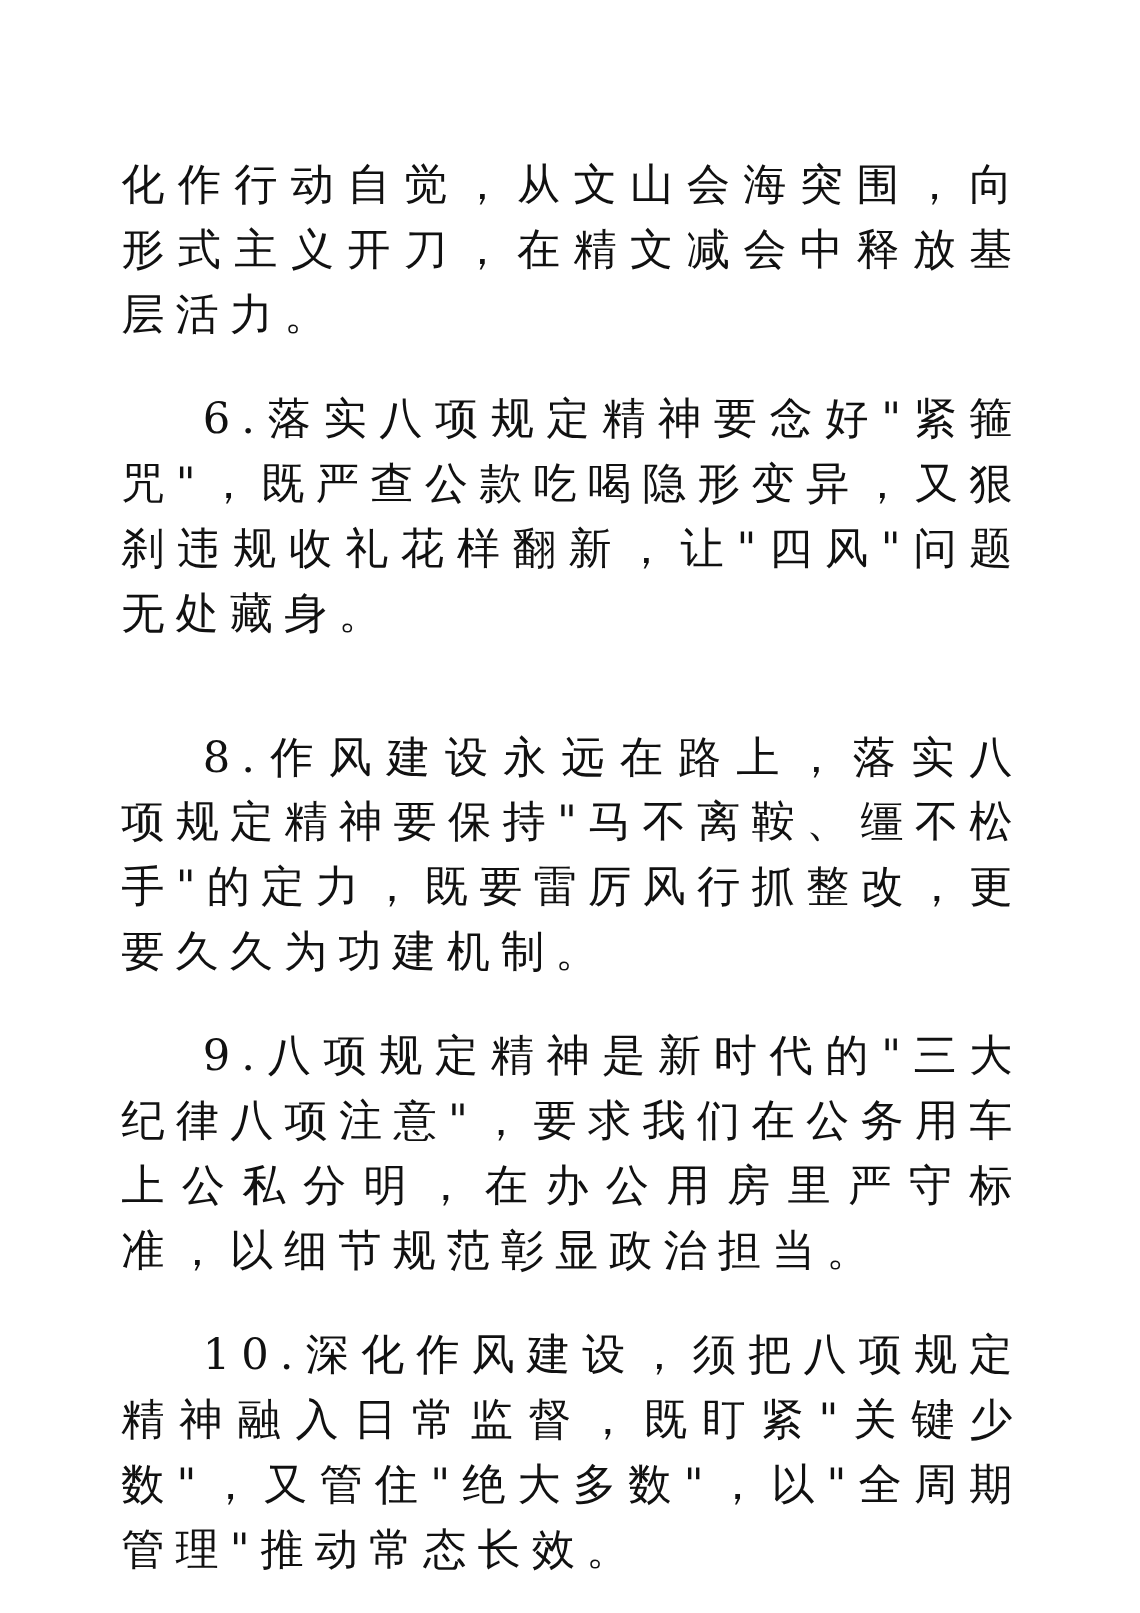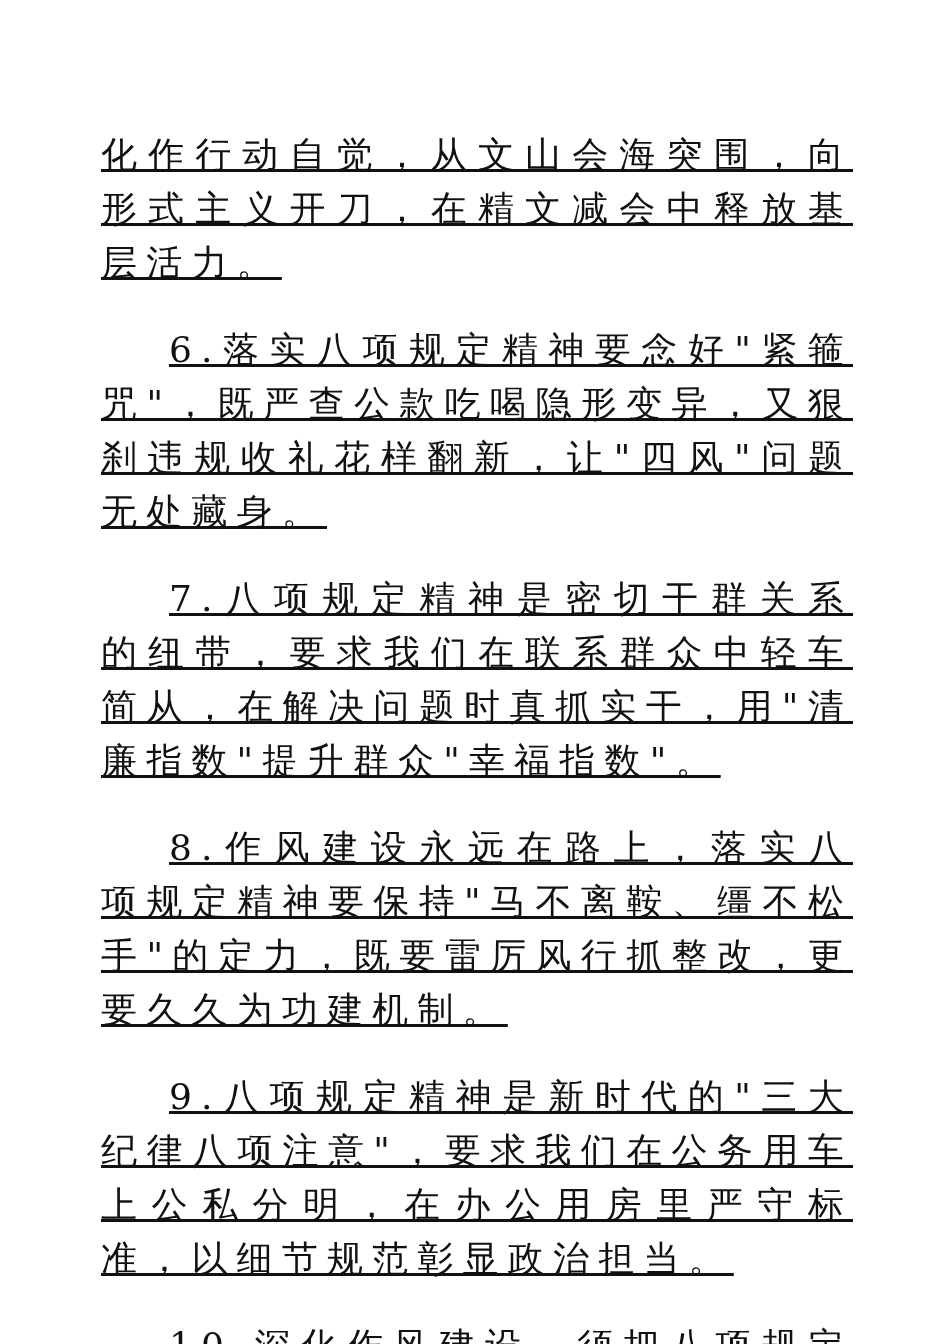--- a/index.html
+++ b/index.html
@@ -21,37 +21,35 @@
     }
     .para {
       margin: 0;
       font-family: "DejaVu Serif", "Liberation Serif", serif;
       font-size: 36px;
       line-height: 54px;
       color: #111111;
       letter-spacing: 9.2px;
       text-align: justify;
       word-break: break-all;
-      text-decoration: underline;
     }
     .para.indent {
       text-indent: 68px;
     }
     .gap {
       height: 33px;
     }
   </style>
 </head>
 <body>
 
 <div class="page">
   <p class="para">化作行动自觉，从文山会海突围，向形式主义开刀，在精文减会中释放基层活力。</p>
   <div class="gap"></div>
   <p class="para indent">6.落实八项规定精神要念好"紧箍咒"，既严查公款吃喝隐形变异，又狠刹违规收礼花样翻新，让"四风"问题无处藏身。</p>
   <div class="gap"></div>
-  <p class="para indent">7.八项规定精神是密切干群关系的纽带，要求我们在联系群众中轻车简从，在解决问题时真抓实干，用"清廉指数"提升群众"幸福指数"。</p>
   <div class="gap"></div>
   <p class="para indent">8.作风建设永远在路上，落实八项规定精神要保持"马不离鞍、缰不松手"的定力，既要雷厉风行抓整改，更要久久为功建机制。</p>
   <div class="gap"></div>
   <p class="para indent">9.八项规定精神是新时代的"三大纪律八项注意"，要求我们在公务用车上公私分明，在办公用房里严守标准，以细节规范彰显政治担当。</p>
   <div class="gap"></div>
   <p class="para indent">10.深化作风建设，须把八项规定精神融入日常监督，既盯紧"关键少数"，又管住"绝大多数"，以"全周期管理"推动常态长效。</p>
 </div>
 
 </body></html>

